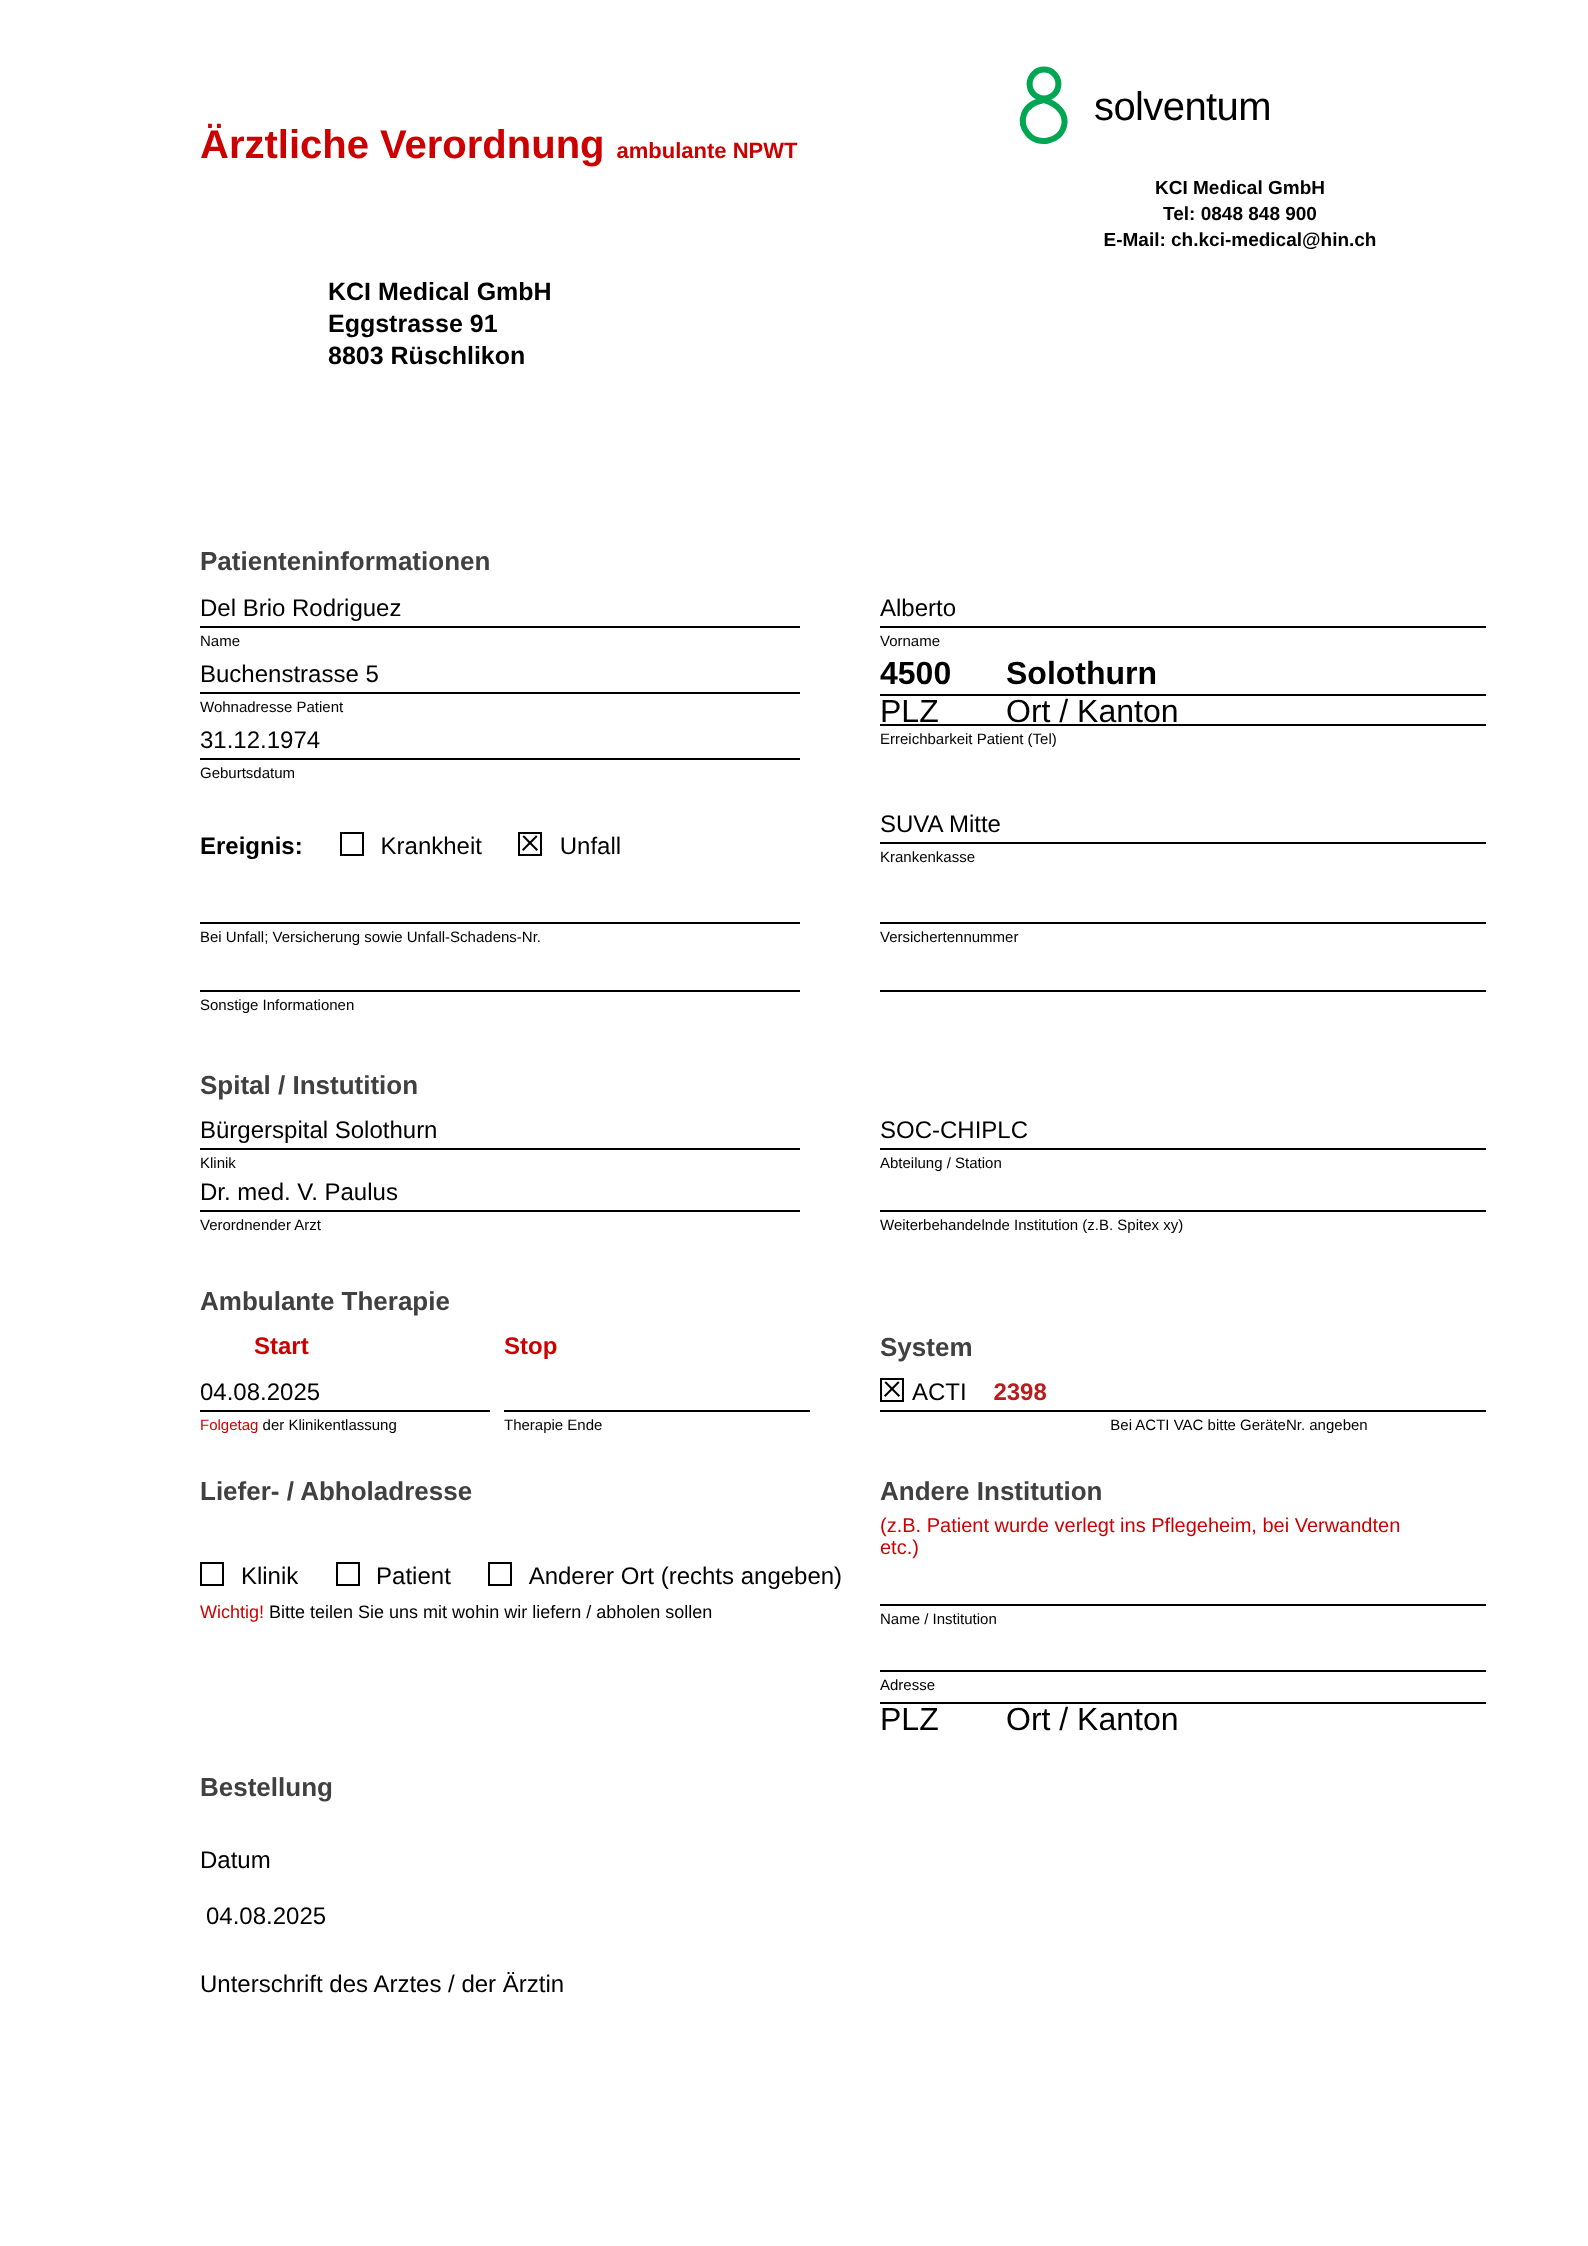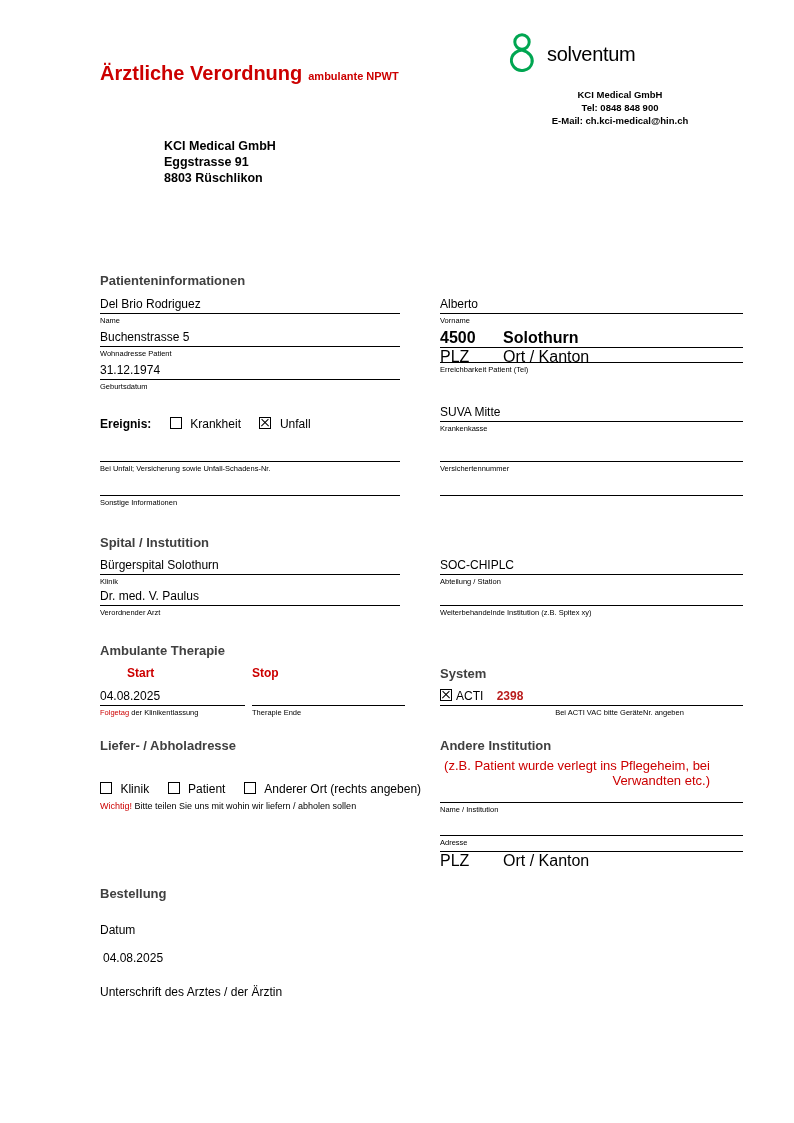--- a/index.html
+++ b/index.html
@@ -85,22 +85,21 @@
   }
   .sub-head {
     position: absolute;
     color: #cc0000;
     font-size: 12px;
     font-weight: bold;
   }
   .note-red {
     position: absolute;
     color: #cc0000;
-    font-size: 13px;
-    text-align: right;
+    font-size: 10px;
   }
   
   .field {
     position: absolute;
   }
   .field .value {
     font-size: 12px;
     height: 17px;
     line-height: 17px;
     white-space: nowrap;

